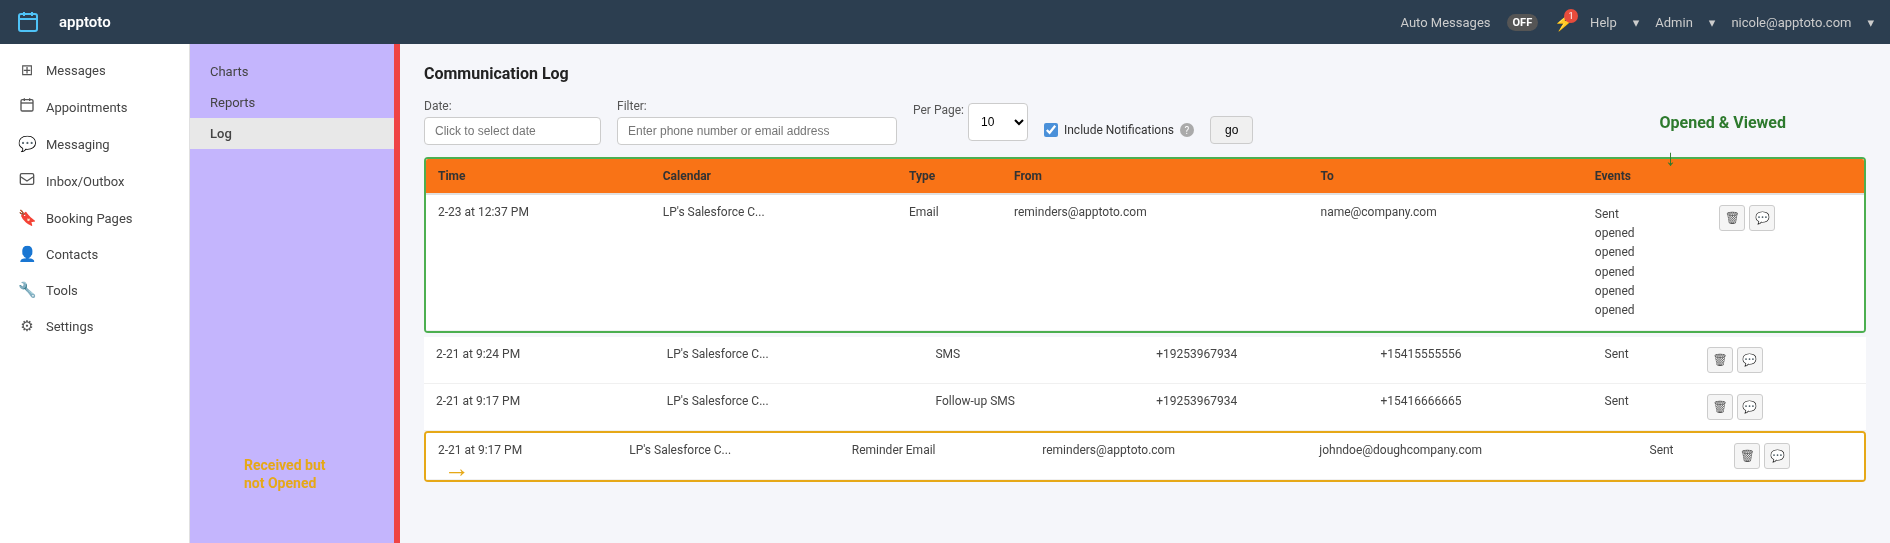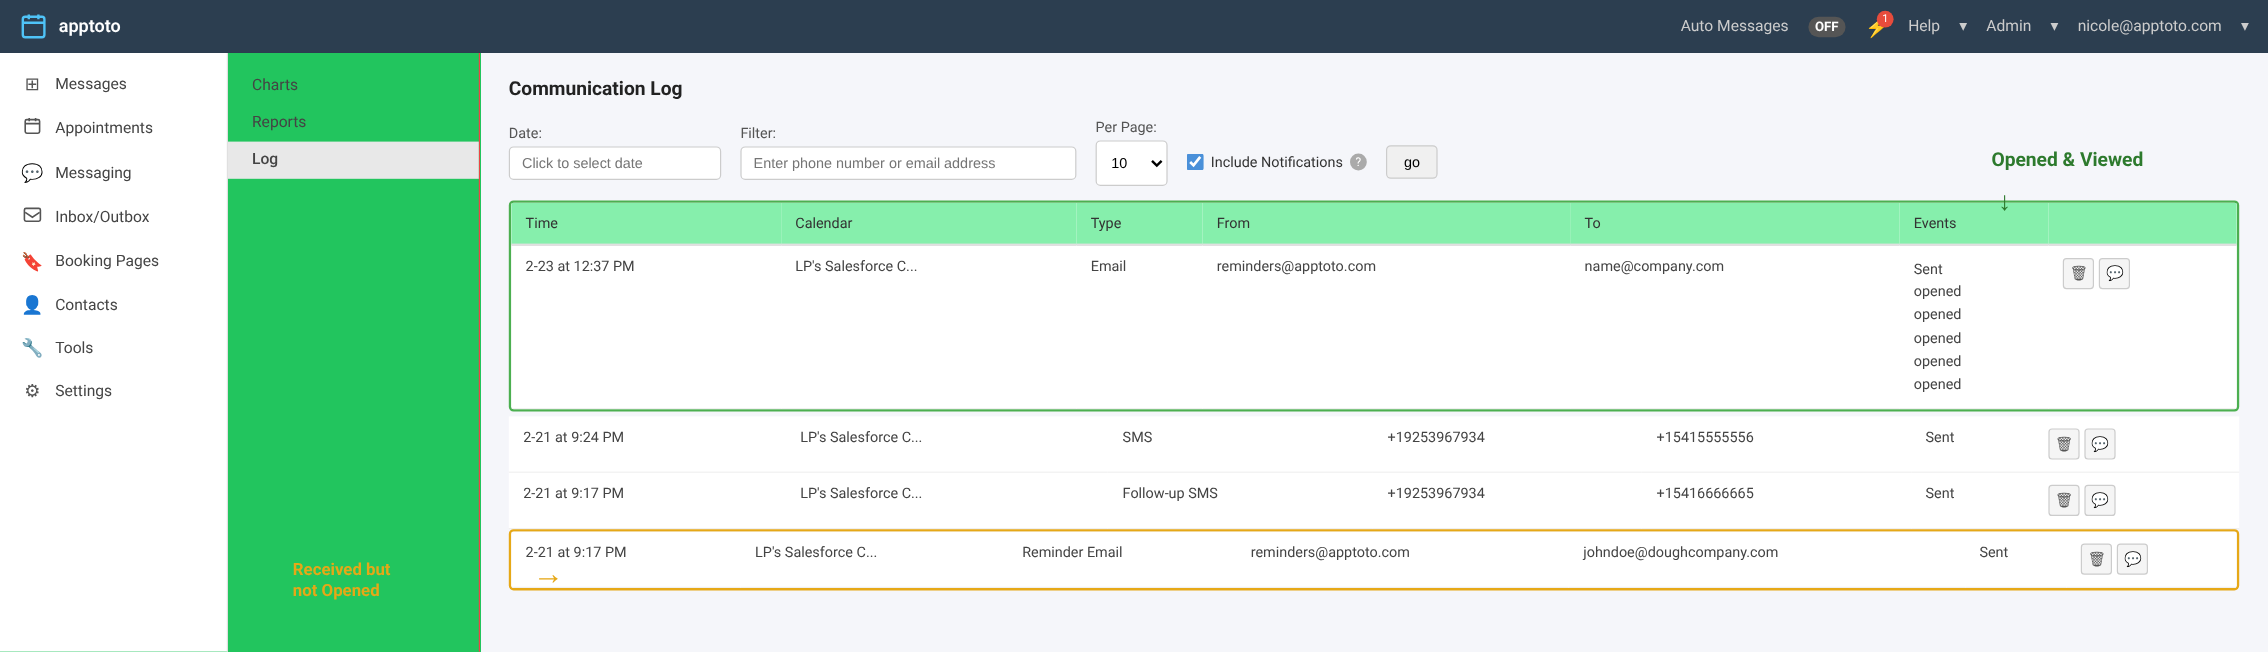--- a/index.html
+++ b/index.html
@@ -11,21 +11,21 @@
       height: 44px;
       display: flex;
       align-items: center;
       padding: 0 16px;
       gap: 12px;
       position: fixed;
       top: 0; left: 0; right: 0;
       z-index: 100;
     }
     .top-nav-logo {
-      display: flex; align-items: center; gap: 9px;
+      display: flex; align-items: center; gap: 19px;
       color: white; font-size: 15px; font-weight: 600;
       flex: 1;
     }
     .top-nav-logo svg { width: 24px; height: 24px; }
     .top-nav-right {
       display: flex; align-items: center; gap: 16px; color: #ccc;
     }
     .auto-messages-label { color: #ccc; font-size: 13px; }
     .toggle-switch {
       background: #555; border-radius: 10px; padding: 2px 6px;
@@ -55,22 +55,22 @@
       cursor: pointer; color: #444;
       font-size: 13px;
     }
     .sidebar-item .icon { width: 18px; text-align: center; color: #555; font-size: 15px; }
 
     
     .sub-nav {
       position: fixed;
       top: 44px; left: 190px;
       width: 210px; bottom: 0;
-      background: #22c55e;
-      border-right: 1px solid #ef4444;
+      background: #c4b5fd;
+      border-right: 6px solid #ef4444;
       padding: 12px 0;
     }
     .sub-nav-item {
       padding: 8px 20px;
       cursor: pointer; color: #444; font-size: 13px;
     }
     .sub-nav-item.active { background: #e8e8e8; font-weight: 500; }
 
     
     .main {
@@ -90,21 +90,21 @@
       display: flex; align-items: center; gap: 16px; margin-bottom: 12px; flex-wrap: wrap;
     }
     .filter-group { display: flex; flex-direction: column; gap: 4px; }
     .filter-label { font-size: 12px; color: #555; }
     .filter-input {
       border: 1px solid #ccc; border-radius: 4px; padding: 6px 10px;
       font-size: 12px; color: #555; background: white; cursor: pointer;
     }
     .filter-input.date { min-width: 160px; color: #aaa; }
     .filter-input.search { min-width: 280px; color: #aaa; }
-    .per-page-group { display: flex; flex-direction: column; gap: 4px; }
+    .per-page-group { display: flex; flex-direction: row; gap: 4px; }
     .per-page-select {
       border: 1px solid #ccc; border-radius: 4px; padding: 10px 8px;
       font-size: 12px; background: white; min-width: 60px;
     }
     .include-notif {
       display: flex; align-items: center; gap: 6px; font-size: 12px; color: #333;
       margin-top: 16px;
     }
     .include-notif input { accent-color: #4a90d9; width: 14px; height: 14px; }
     .go-btn {
@@ -112,23 +112,23 @@
       padding: 6px 14px; font-size: 12px; cursor: pointer; margin-top: 16px;
     }
 
     
     .comm-table {
       width: 100%; border-collapse: collapse;
       background: white;
     }
     .comm-table th {
       text-align: left; padding: 10px 12px;
-      font-size: 12px; font-weight: 400; color: #333;
+      font-size: 12px; font-weight: 700; color: #333;
       border-bottom: 2px solid #e0e0e0;
-      background: #86efac;
+      background: #f97316;
     }
     .comm-table td {
       padding: 10px 12px; font-size: 12px; color: #444;
       border-bottom: 1px solid #f0f0f0;
       vertical-align: top;
     }
     .table-wrapper {
       border: 2px solid #4caf50;
       border-radius: 4px;
       overflow: hidden;

